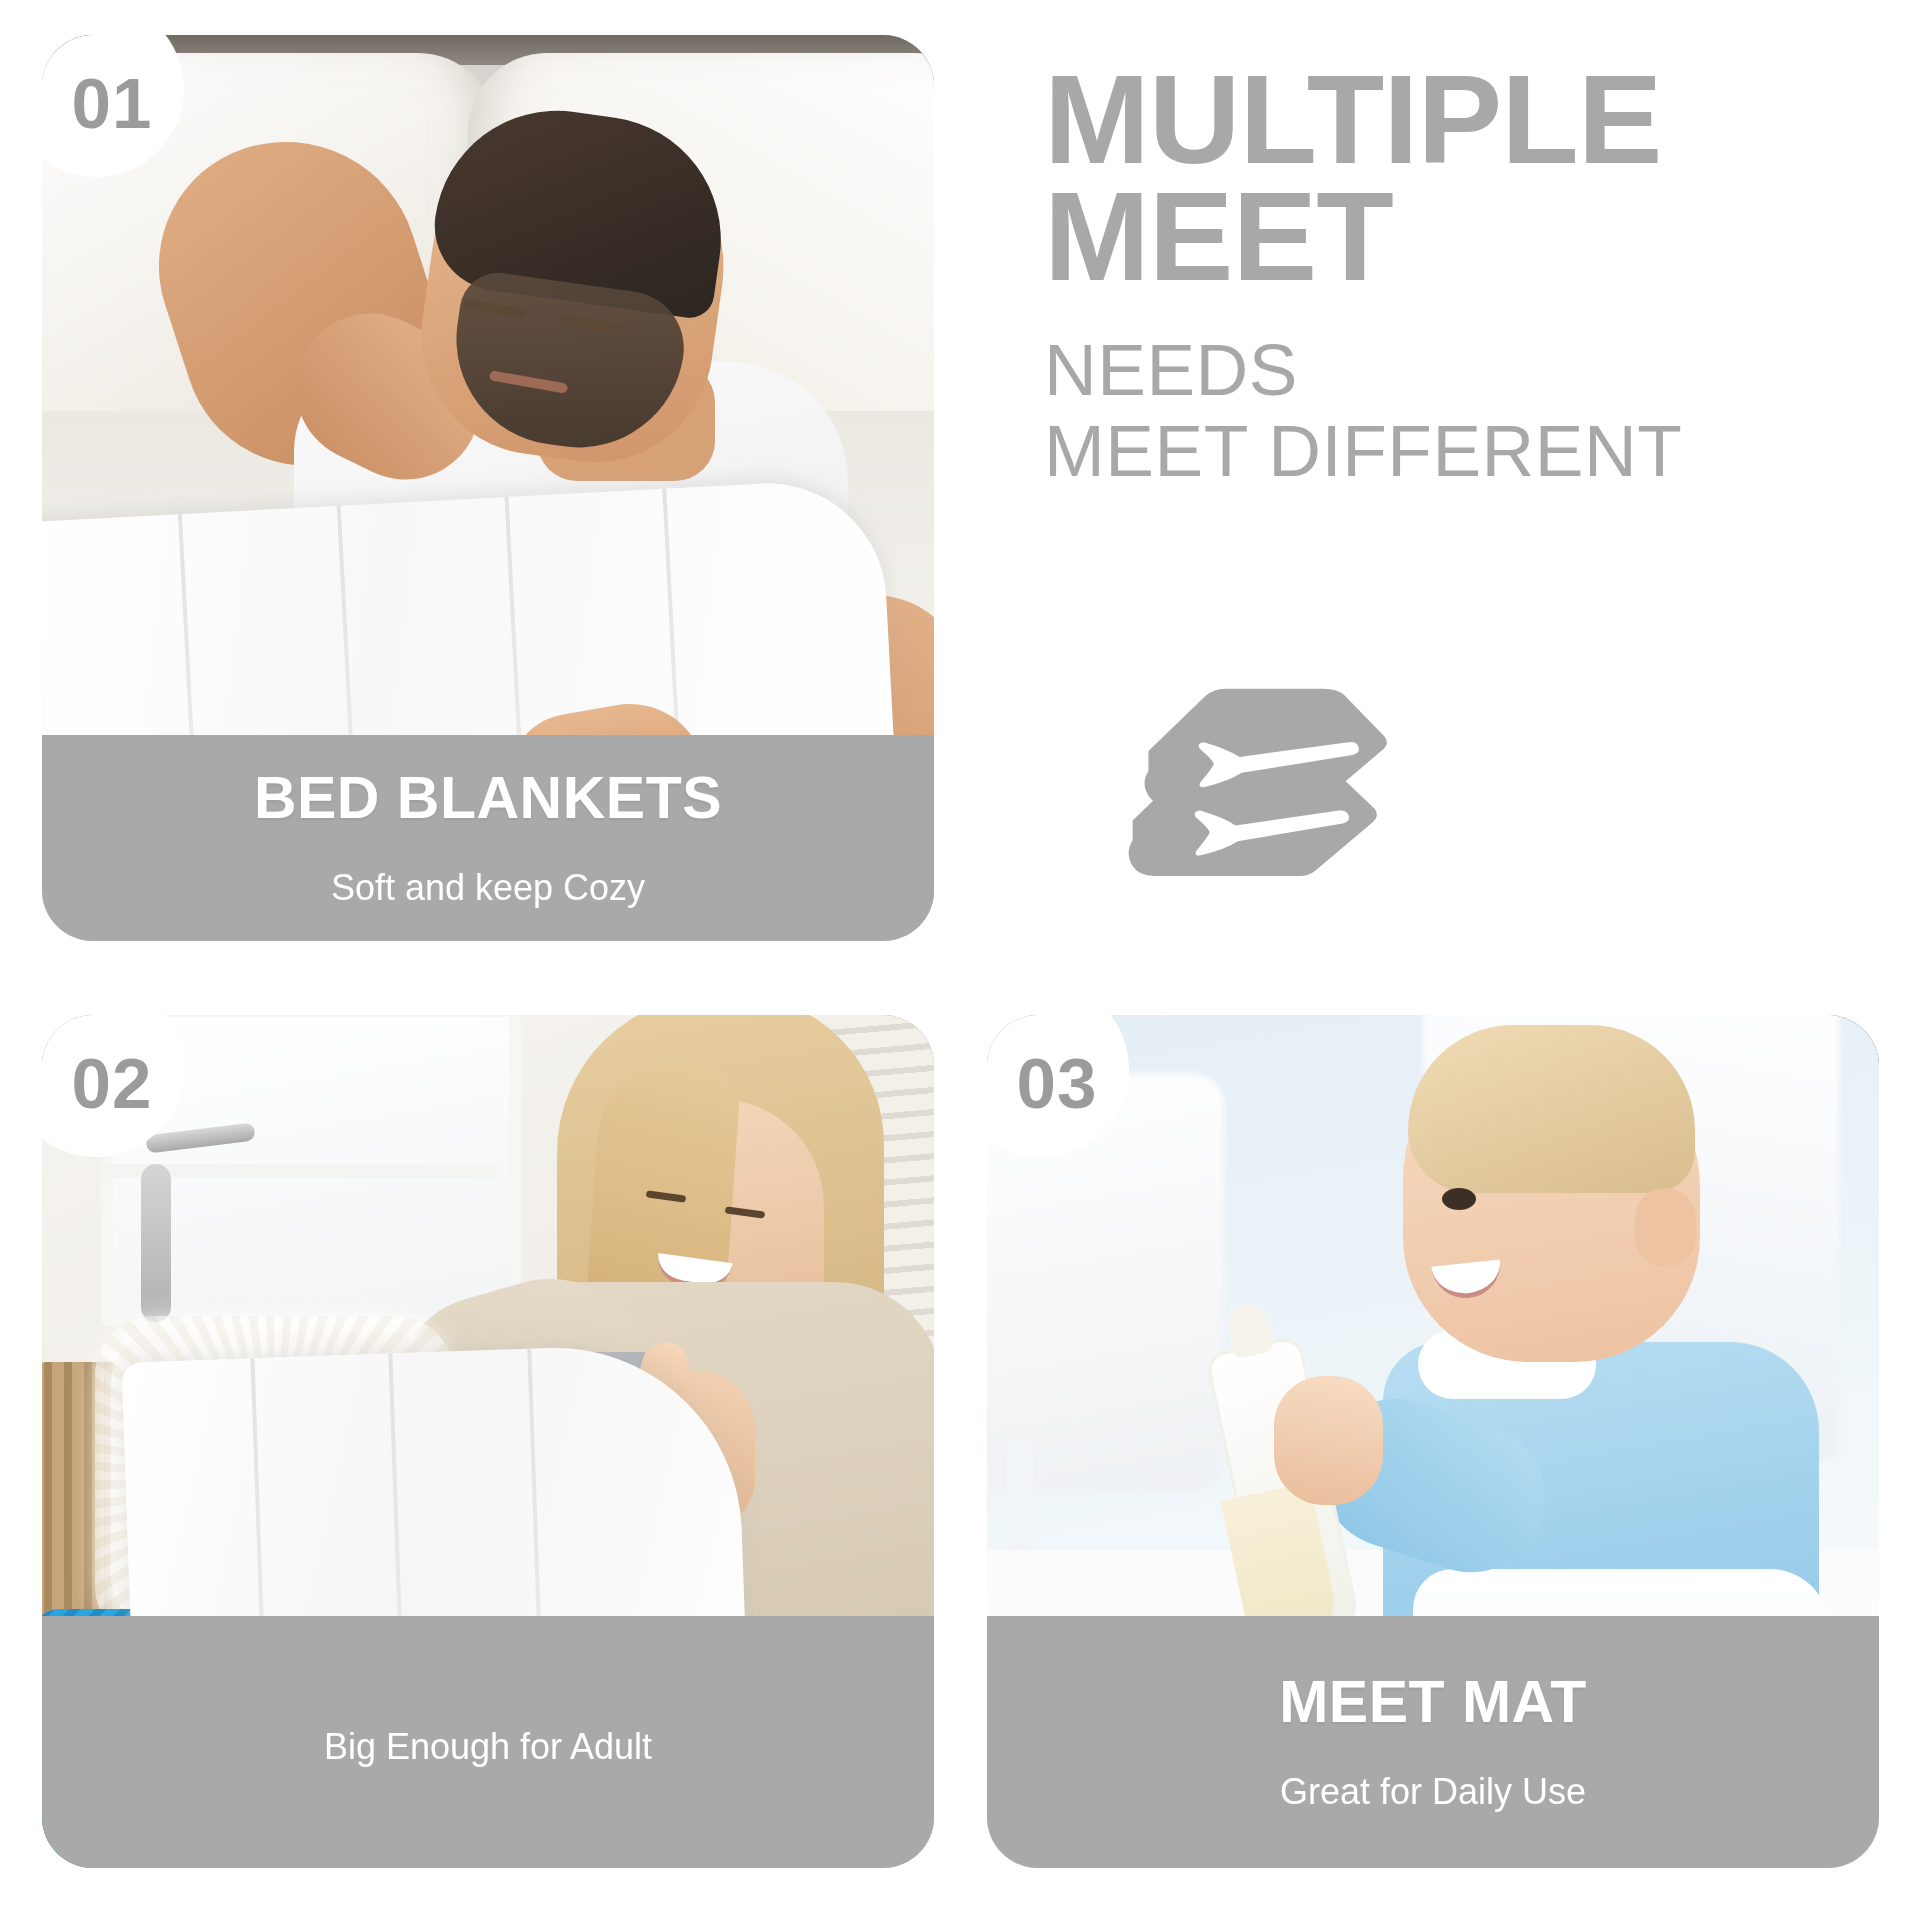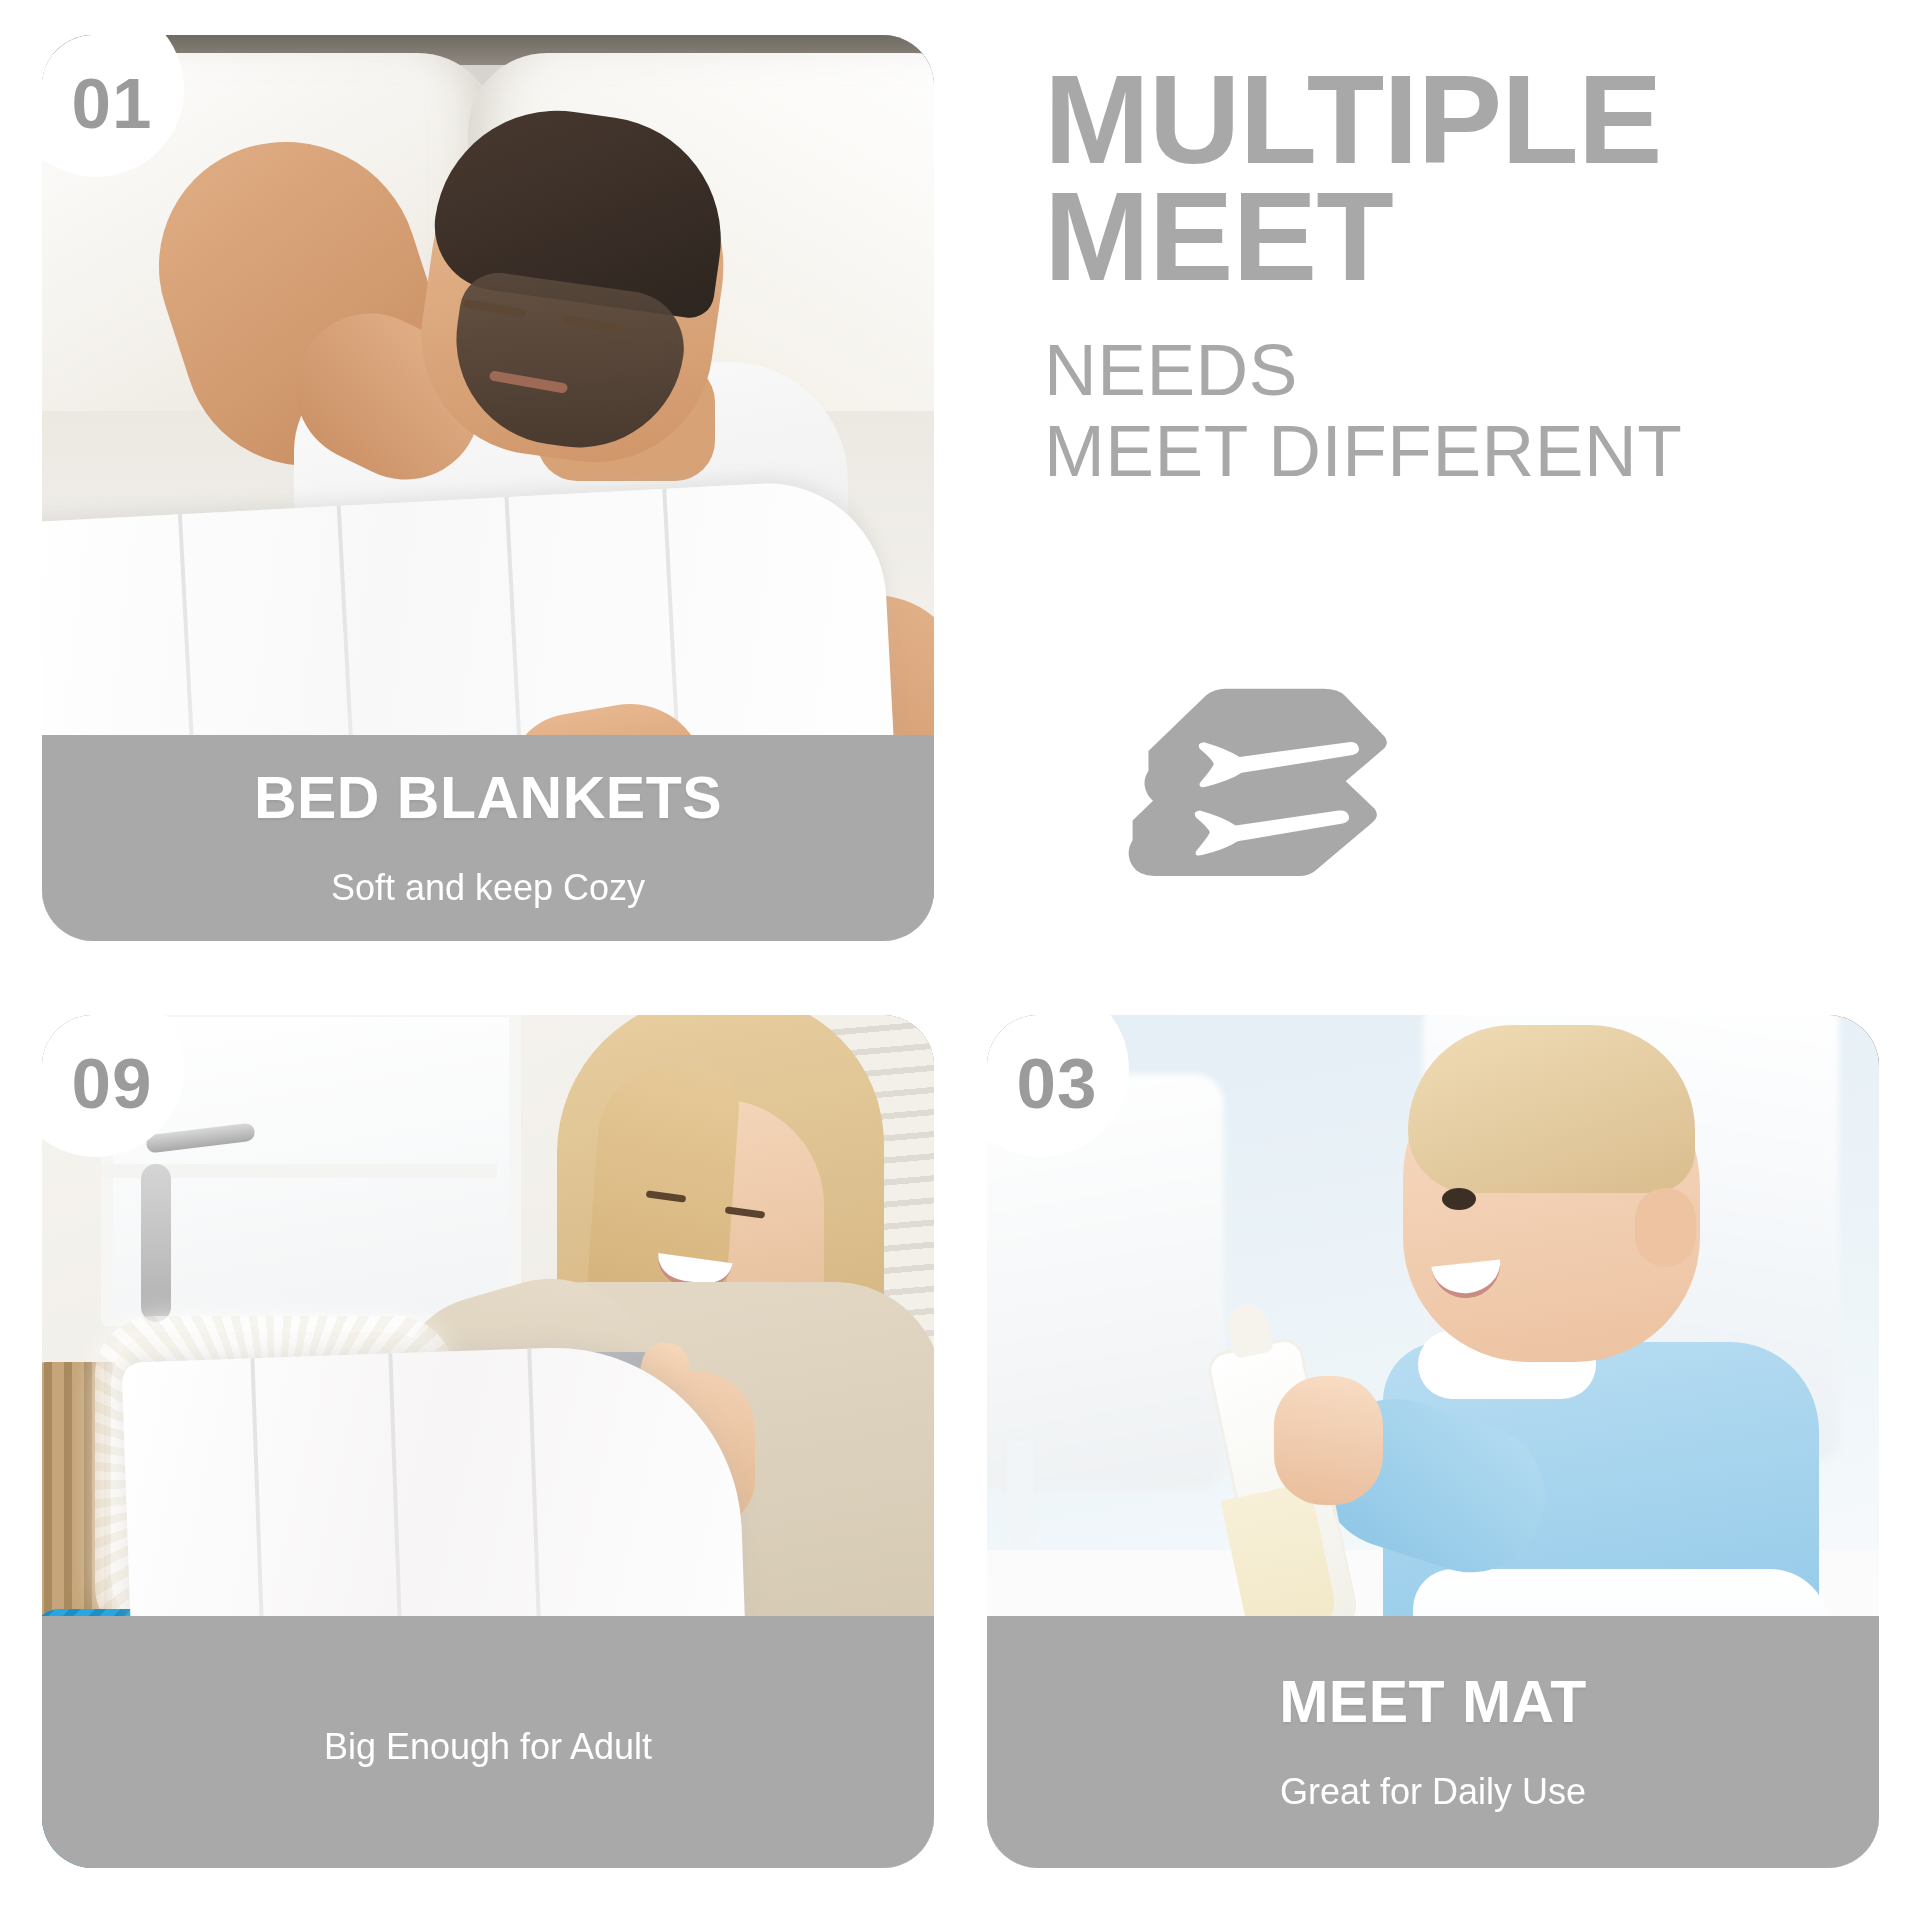--- a/index.html
+++ b/index.html
@@ -390,21 +390,21 @@
       <div class="p2-furpillow"></div>
       <div class="p2-blue"></div>
       <div class="p2-blanket">
         <div class="p1-fold" style="left:129px"></div>
         <div class="p1-fold" style="left:267px"></div>
         <div class="p1-fold" style="left:406px"></div>
       </div>
       <div class="p2-fur2"></div>
     </div>
     <div class="badge">
-      <span>09</span>
+      <span>02</span>
     </div>
     <div class="caption">
       <div class="subtitle">Big Enough for Adult</div>
     </div>
   </div>
 
   <div class="card" id="card-03">
     <div class="photo">
       <div class="p3-bg"></div>
       <div class="p3-chairL"></div>

